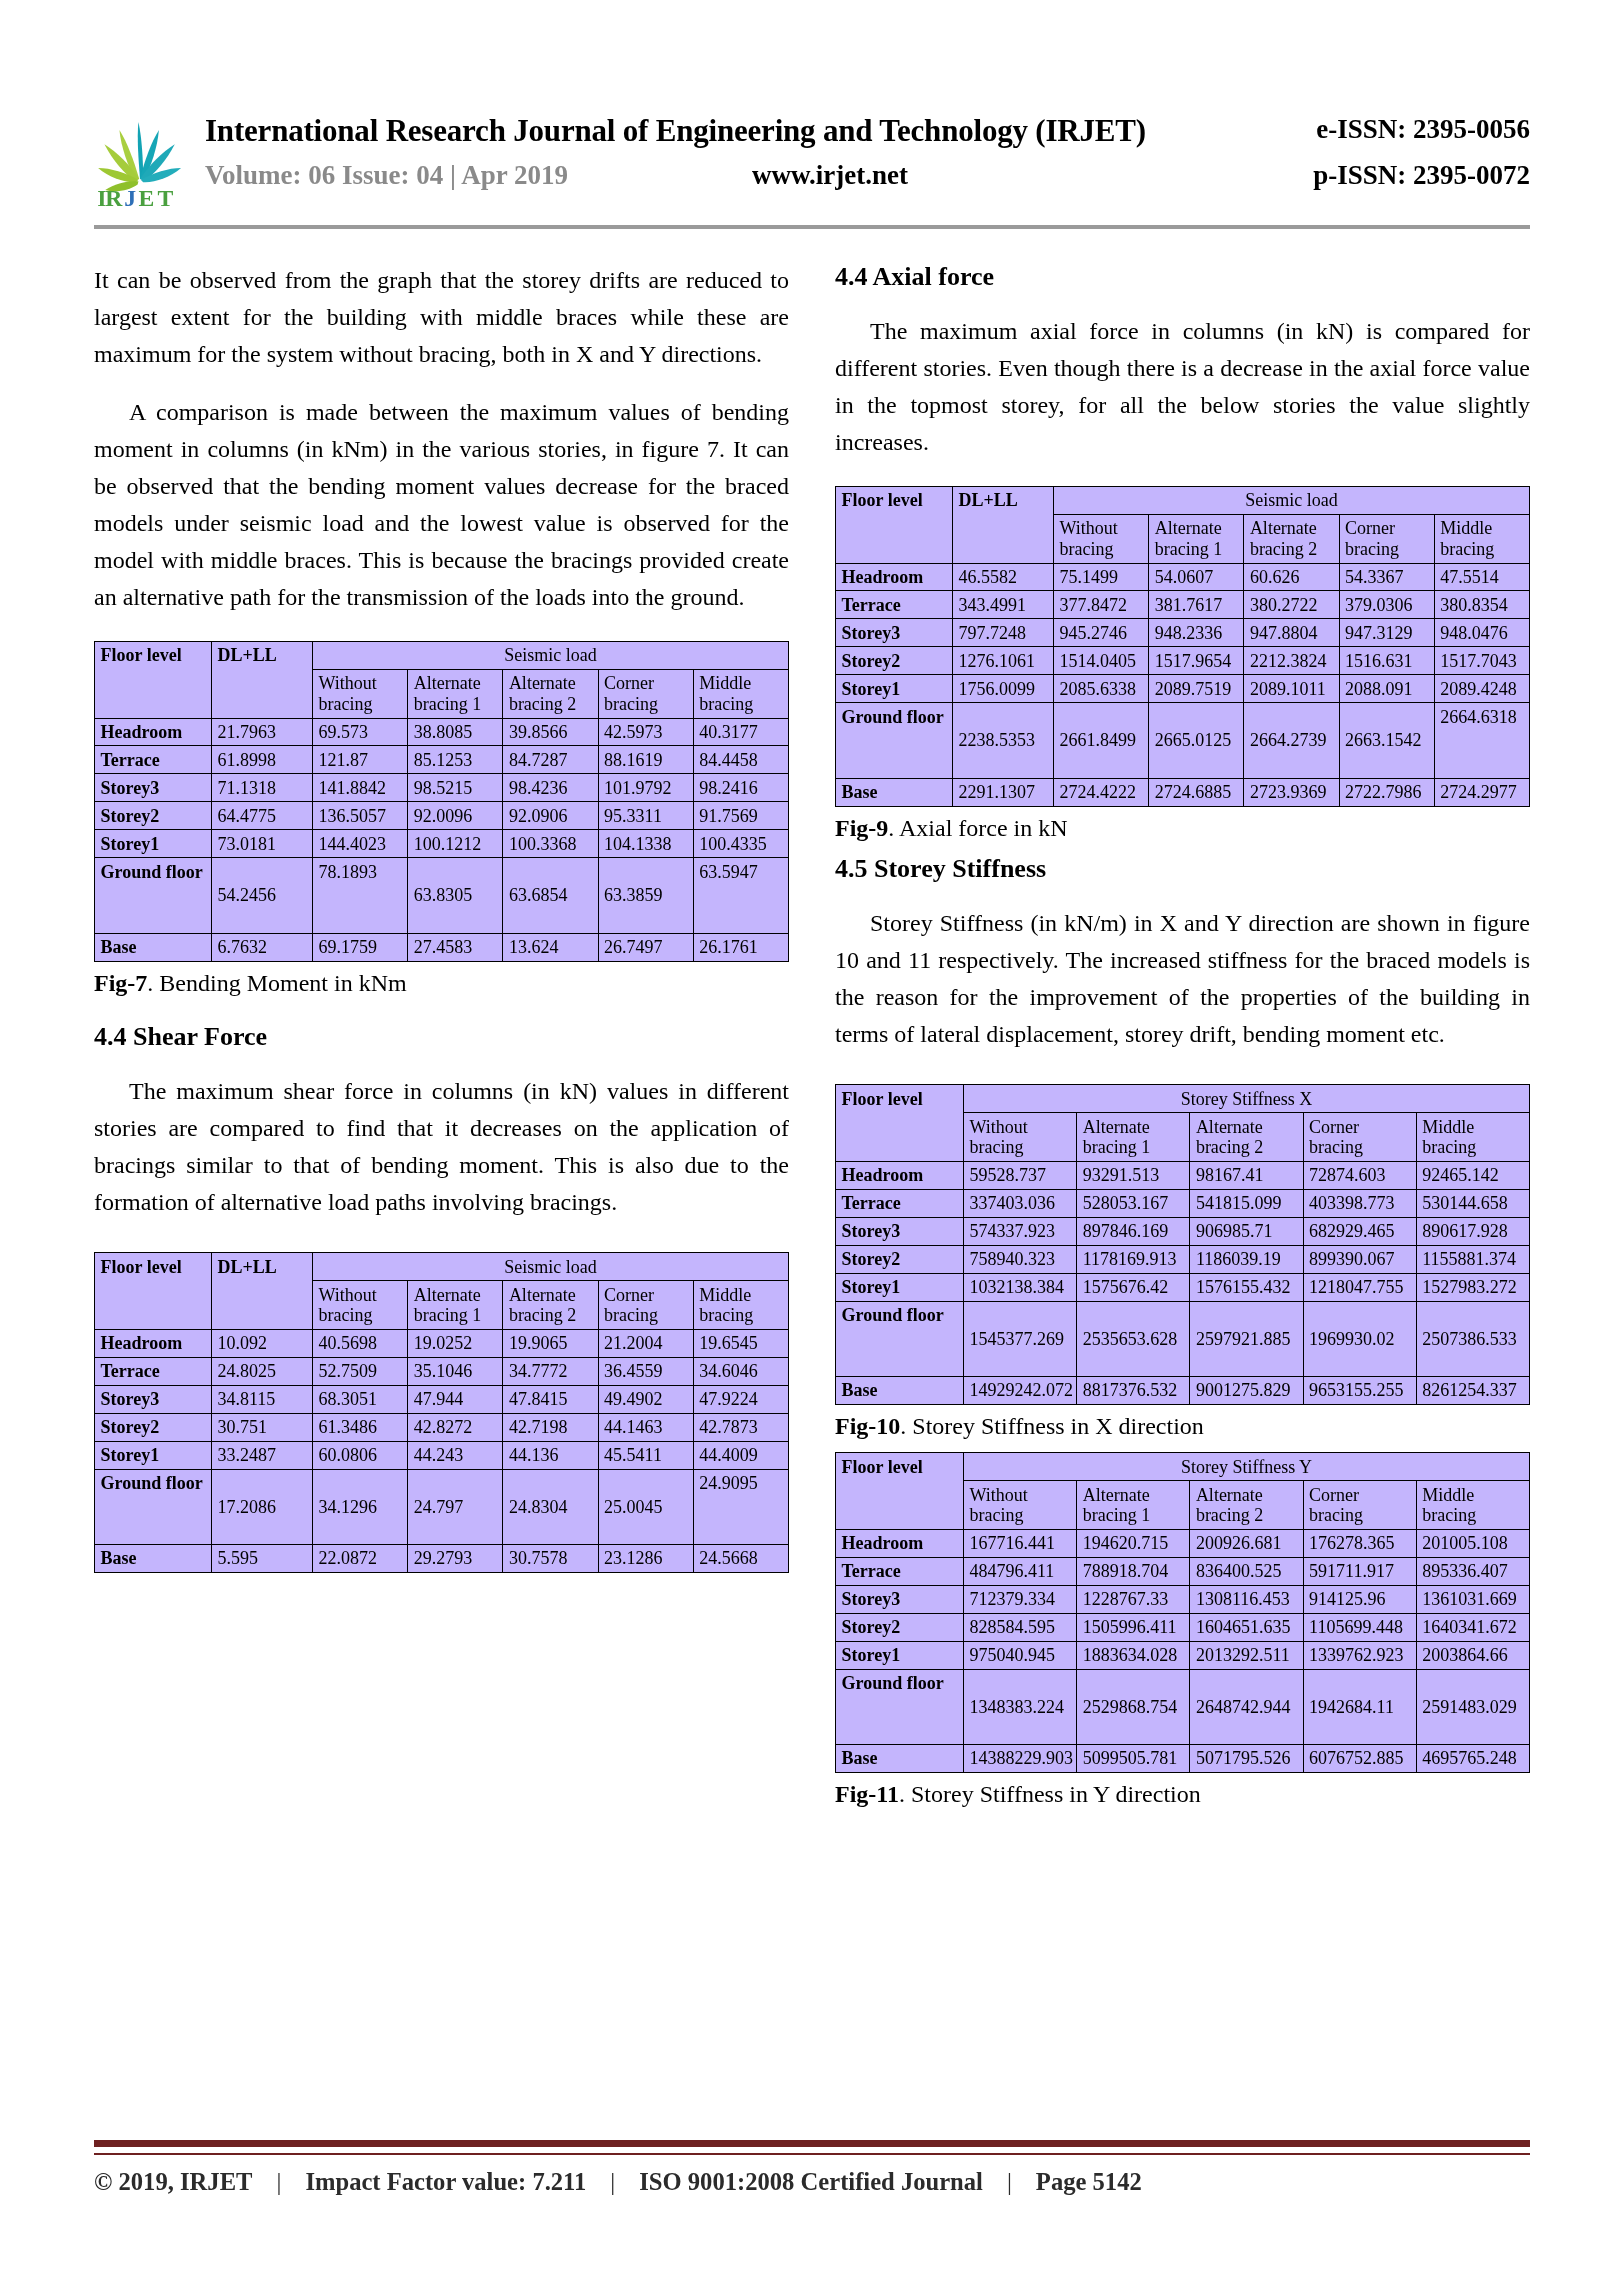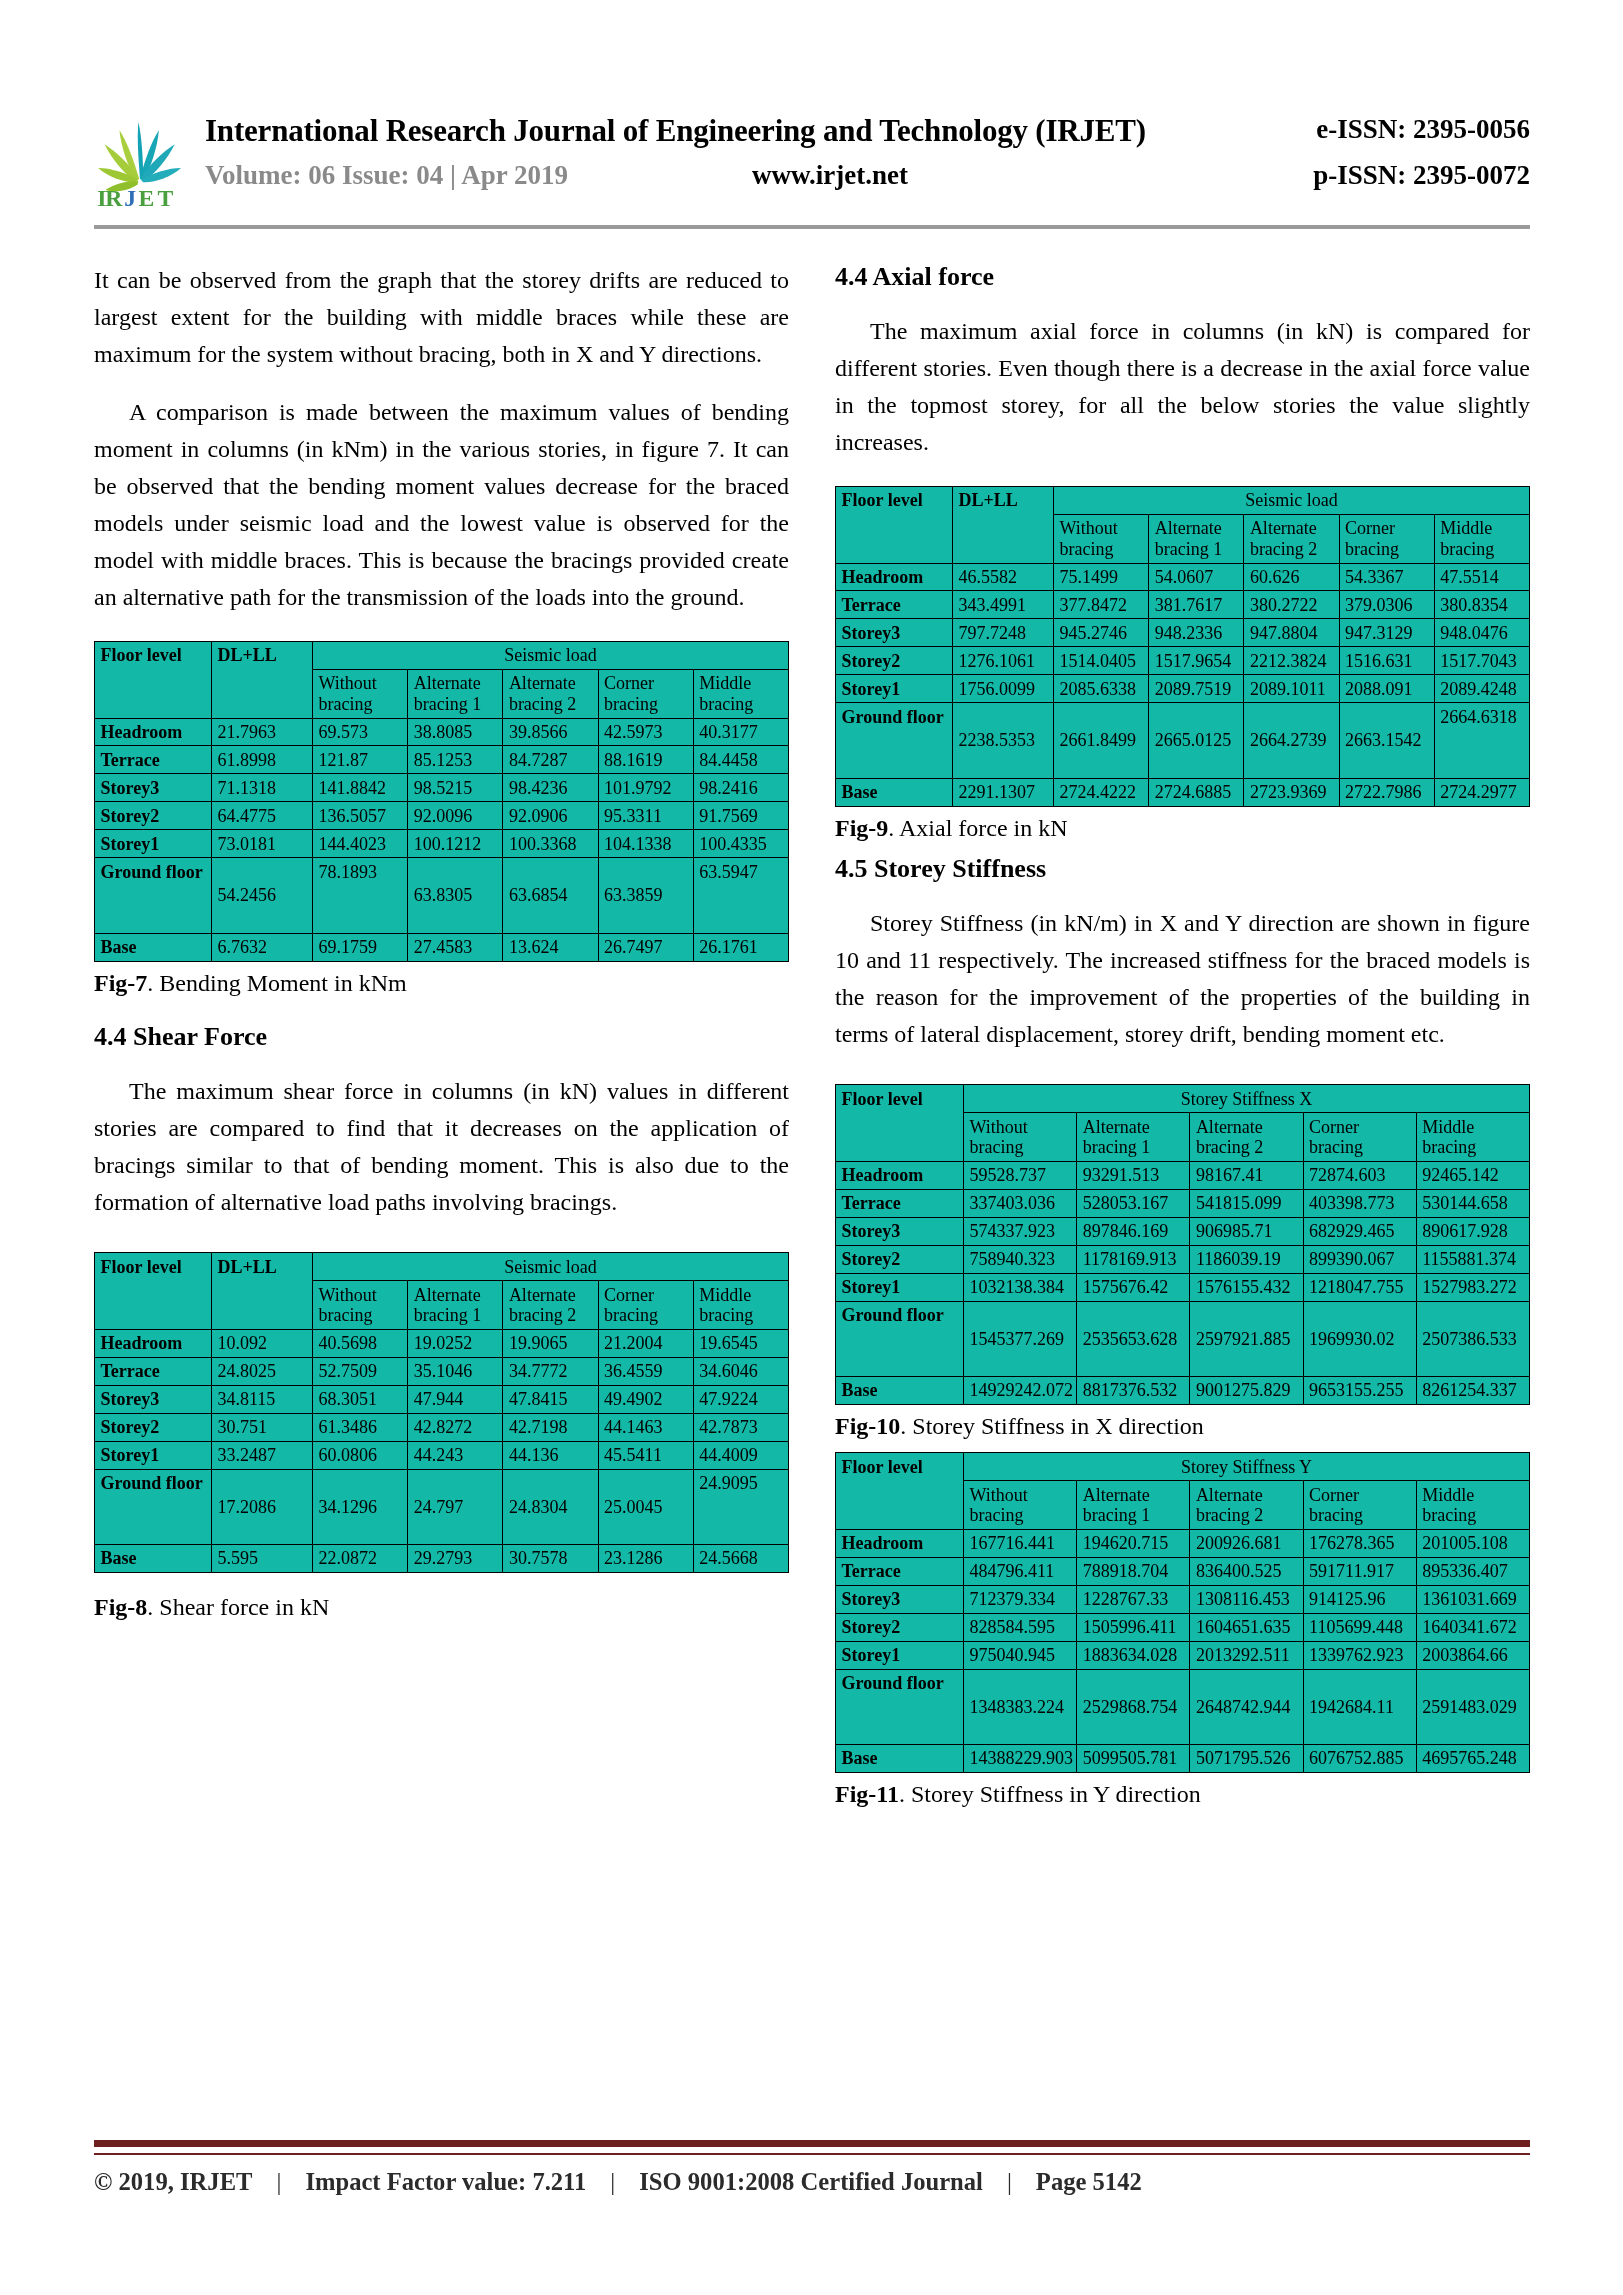--- a/index.html
+++ b/index.html
@@ -126,21 +126,21 @@
     margin-top: 6.3px;
   }
   .caption b { font-weight: bold; }
 
   
   table.dt {
     border-collapse: collapse;
     width: 695px;
     table-layout: fixed;
     font-family: "Liberation Serif", serif;
-    background: #14b8a6;
+    background: #c4b5fd;
   }
   table.dt th, table.dt td {
     border: 1.3px solid #000;
     padding: 3.2px 5.5px;
     font-size: 18px;
     line-height: 20.6px;
     text-align: left;
     vertical-align: top;
     font-weight: normal;
     color: #000;
@@ -437,23 +437,20 @@
               <td class="num">22.0872</td>
               <td class="num">29.2793</td>
               <td class="num">30.7578</td>
               <td class="num">23.1286</td>
               <td class="num">24.5668</td>
             </tr>
         </tbody>
       </table>
     </div>
 
-    <div class="caption" style="margin-top:19px;">
-      <b>Fig-8</b><span>. Shear force in kN</span>
-    </div>
   </div>
 
   <div class="col col-right">
 
     <h3 class="sec" style="margin-top:0;">4.4 Axial force</h3>
     <div class="gap-sm"></div>
     <p class="body indent">The maximum axial force in columns (in kN) is compared for different stories. Even though there is a decrease in the axial force value in the topmost storey, for all the below stories the value slightly increases.</p>
 
     <div class="gap-sm"></div>
 

